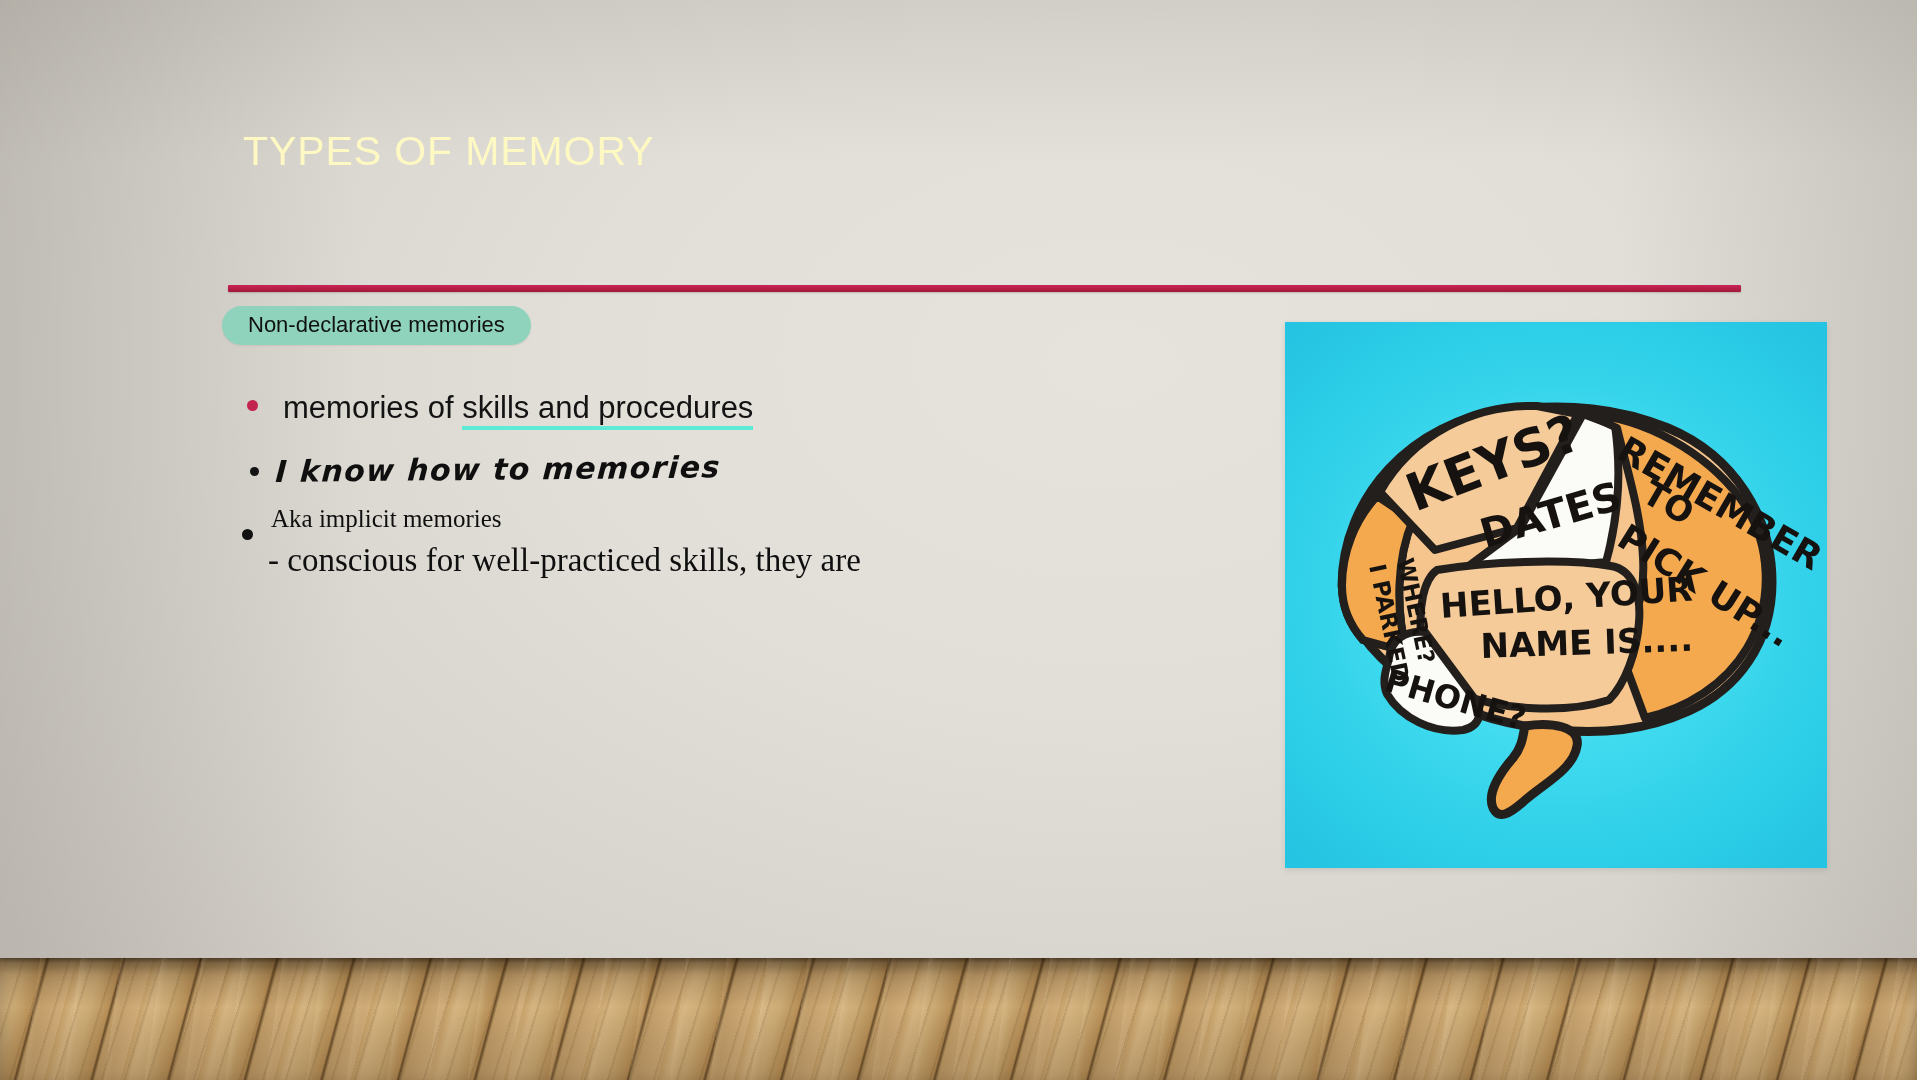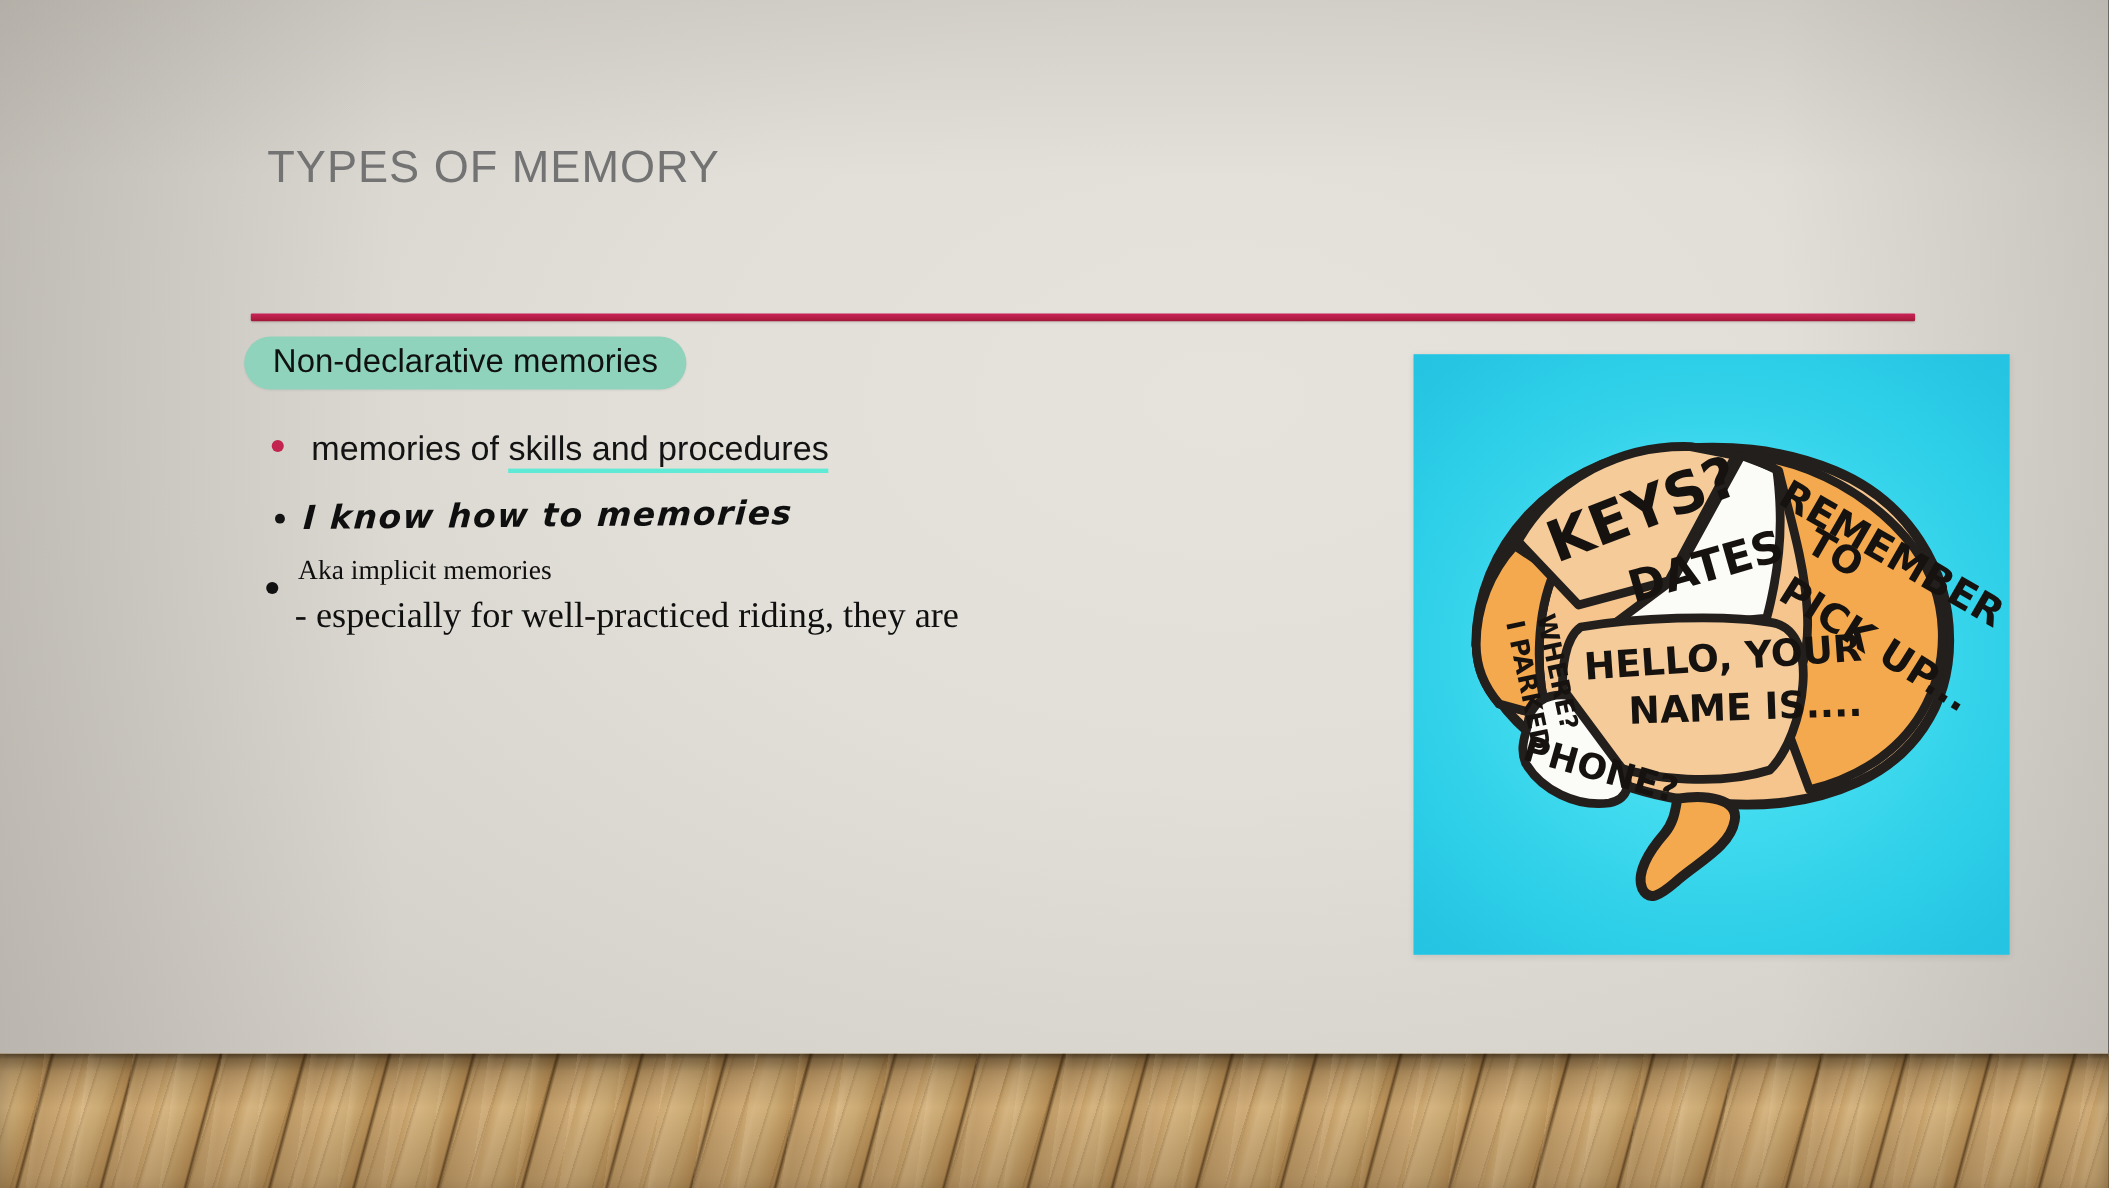--- a/index.html
+++ b/index.html
@@ -85,21 +85,21 @@
   }
 
   
   .slide-title {
     position: absolute;
     left: 243px;
     top: 128px;
     font-size: 41px;
     font-weight: 400;
     letter-spacing: 0.9px;
-    color: #737373;
+    color: #fef9c3;
     font-family: "Liberation Sans", sans-serif;
     white-space: nowrap;
     text-align: center;
   }
 
   
   .divider {
     position: absolute;
     left: 228px;
     top: 285px;
@@ -117,21 +117,21 @@
     top: 306px;
     width: 1010px;
   }
 
   .pill-wrap { position: relative; height: 58px; }
   .pill {
     display: inline-block;
     background: #8fd3bd;
     border-radius: 30px;
     padding: 7px 26px 9px 26px;
-    font-size: 30px;
+    font-size: 22px;
     color: #10120f;
     font-family: "Liberation Sans", sans-serif;
     line-height: 1.05;
     box-shadow: 0 1px 2px rgba(0,0,0,0.07);
   }
 
   .bullet-row {
     position: relative;
     display: flex;
     align-items: flex-start;
@@ -262,21 +262,21 @@
     </div>
 
     <div class="gap-c"></div>
 
     <div class="bullet-row">
       <span class="dot-black-serif"></span>
       <span class="line-serif">Aka implicit memories</span>
     </div>
 
     <div class="serif-sub">
-      <span>- especially for well-practiced riding, they are</span><br>
+      <span>- conscious for well-practiced skills, they are</span><br>
     </div>
 
 
   </div>
 
   <div class="brain-frame">
     <svg class="brain-svg" width="542" height="546" viewBox="0 0 542 546">
       <defs>
         <clipPath id="clipKeys">
             <path d="M113,175 C135,112 200,78 262,86 L300,93 L235,205 L170,240 Z"></path>

